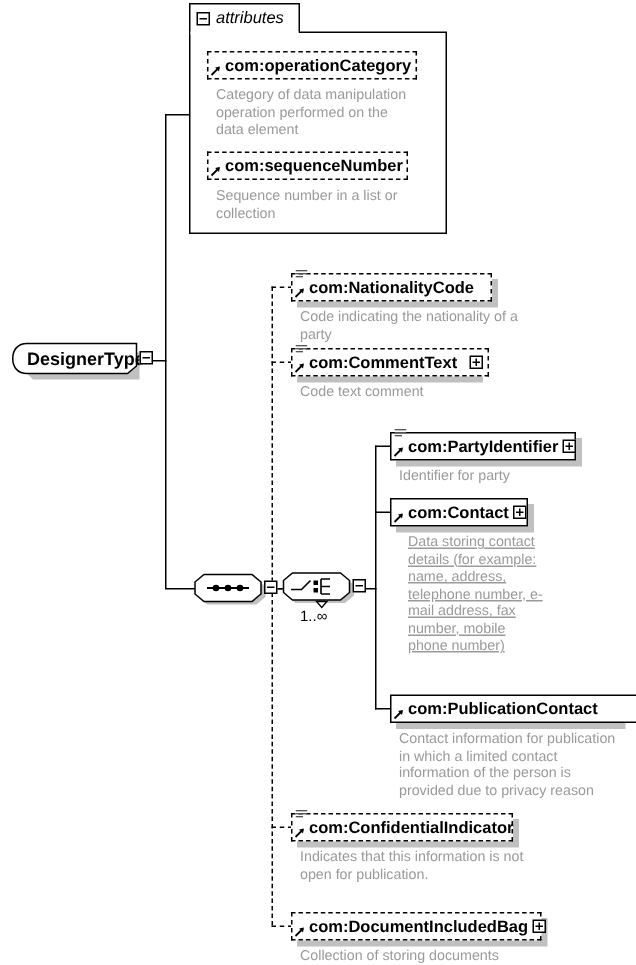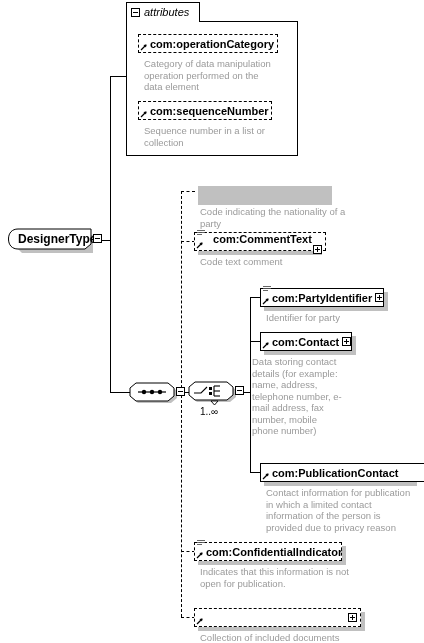--- a/index.html
+++ b/index.html
@@ -238,25 +238,37 @@
     </svg>
     <span class="pm" style="position:absolute; left:48px; top:8px;"></span>
   </div>
 
   <div class="hline" style="left:175px; top:392px; width:13px;"></div>
 
   <div class="vdash" style="left:181px; top:191px; height:426px;"></div>
 
   <div class="hdash" style="left:181px; top:191px; width:14px;"></div>
   <div class="node-shadow" style="left:198px; top:186px; width:134px; height:19px;"></div>
+  <div class="node dashed" style="left:194px; top:182px; width:134px;">
+    <svg class="lines-icon" viewBox="0 0 8 8">
+      <rect x="0" y="1" width="8" height="0.9" fill="#555"></rect>
+      <rect x="0" y="3" width="8" height="0.9" fill="#555"></rect>
+      <rect x="0" y="5" width="5" height="0.9" fill="#555"></rect>
+    </svg>
+    <svg class="arrow-icon" viewBox="0 0 8 8">
+      <path d="M1,7 L6,2" stroke="#000" stroke-width="1.2" fill="none"></path>
+      <path d="M6.6,1.4 L3.4,2.0 L6.0,4.6 Z" fill="#000"></path>
+    </svg>
+    <span class="name">com:NationalityCode</span>
+  </div>
   <div class="doc" style="left:200px; top:206px; width:150px;">Code indicating the nationality of a party</div>
 
   <div class="hdash" style="left:181px; top:241px; width:14px;"></div>
   <div class="node-shadow" style="left:198px; top:236px; width:124px; height:19px;"></div>
-  <div class="node dashed" style="left:194px; top:232px; width:132px;flex-direction:column;">
+  <div class="node dashed" style="left:194px; top:232px; width:132px;">
     <svg class="lines-icon" viewBox="0 0 8 8">
       <rect x="0" y="1" width="8" height="0.9" fill="#555"></rect>
       <rect x="0" y="3" width="8" height="0.9" fill="#555"></rect>
       <rect x="0" y="5" width="5" height="0.9" fill="#555"></rect>
     </svg>
     <svg class="arrow-icon" viewBox="0 0 8 8">
       <path d="M1,7 L6,2" stroke="#000" stroke-width="1.2" fill="none"></path>
       <path d="M6.6,1.4 L3.4,2.0 L6.0,4.6 Z" fill="#000"></path>
     </svg>
     <span class="name">com:CommentText</span>
@@ -305,21 +317,21 @@
   <div class="hline" style="left:250px; top:341px; width:11px;"></div>
   <div class="node-shadow" style="left:264px; top:336px; width:92px; height:19px;"></div>
   <div class="node" style="left:260px; top:332px; width:92px;">
     <svg class="arrow-icon" viewBox="0 0 8 8">
       <path d="M1,7 L6,2" stroke="#000" stroke-width="1.2" fill="none"></path>
       <path d="M6.6,1.4 L3.4,2.0 L6.0,4.6 Z" fill="#000"></path>
     </svg>
     <span class="name noicon">com:Contact</span>
     <span class="pm plus" style="margin-left:auto;"></span>
   </div>
-  <div class="doc" style="left:252px; top:356px; width:92px;">Data storing contact details (for example: name, address, telephone number, e-mail address, fax number, mobile phone number)</div>
+  <div class="doc" style="left:272px; top:356px; width:92px;text-decoration:underline;">Data storing contact details (for example: name, address, telephone number, e-mail address, fax number, mobile phone number)</div>
 
   <div class="hline" style="left:250px; top:472px; width:11px;"></div>
   <div class="node-shadow" style="left:264px; top:467px; width:153px; height:19px;"></div>
   <div class="node" style="left:260px; top:463px; width:185px;">
     <svg class="arrow-icon" viewBox="0 0 8 8">
       <path d="M1,7 L6,2" stroke="#000" stroke-width="1.2" fill="none"></path>
       <path d="M6.6,1.4 L3.4,2.0 L6.0,4.6 Z" fill="#000"></path>
     </svg>
     <span class="name noicon">com:PublicationContact</span>
     <span class="pm plus" style="margin-left:auto;"></span>
@@ -342,17 +354,18 @@
   </div>
   <div class="doc" style="left:200px; top:566px; width:150px;">Indicates that this information is not open for publication.</div>
 
   <div class="hdash" style="left:181px; top:617px; width:14px;"></div>
   <div class="node-shadow" style="left:198px; top:612px; width:167px; height:19px;"></div>
   <div class="node dashed" style="left:194px; top:608px; width:167px;">
     <svg class="arrow-icon" viewBox="0 0 8 8">
       <path d="M1,7 L6,2" stroke="#000" stroke-width="1.2" fill="none"></path>
       <path d="M6.6,1.4 L3.4,2.0 L6.0,4.6 Z" fill="#000"></path>
     </svg>
-    <span class="pm plus" style="margin-left:auto;"></span>
-  </div>
-  <div class="doc" style="left:200px; top:632px; width:180px;">Collection of included documents</div>
+    <span class="name noicon">com:DocumentIncludedBag</span>
+    <span class="pm plus" style="margin-left:auto;"></span>
+  </div>
+  <div class="doc" style="left:200px; top:632px; width:180px;">Collection of storing documents</div>
 
 </div>
 
 </body></html>

